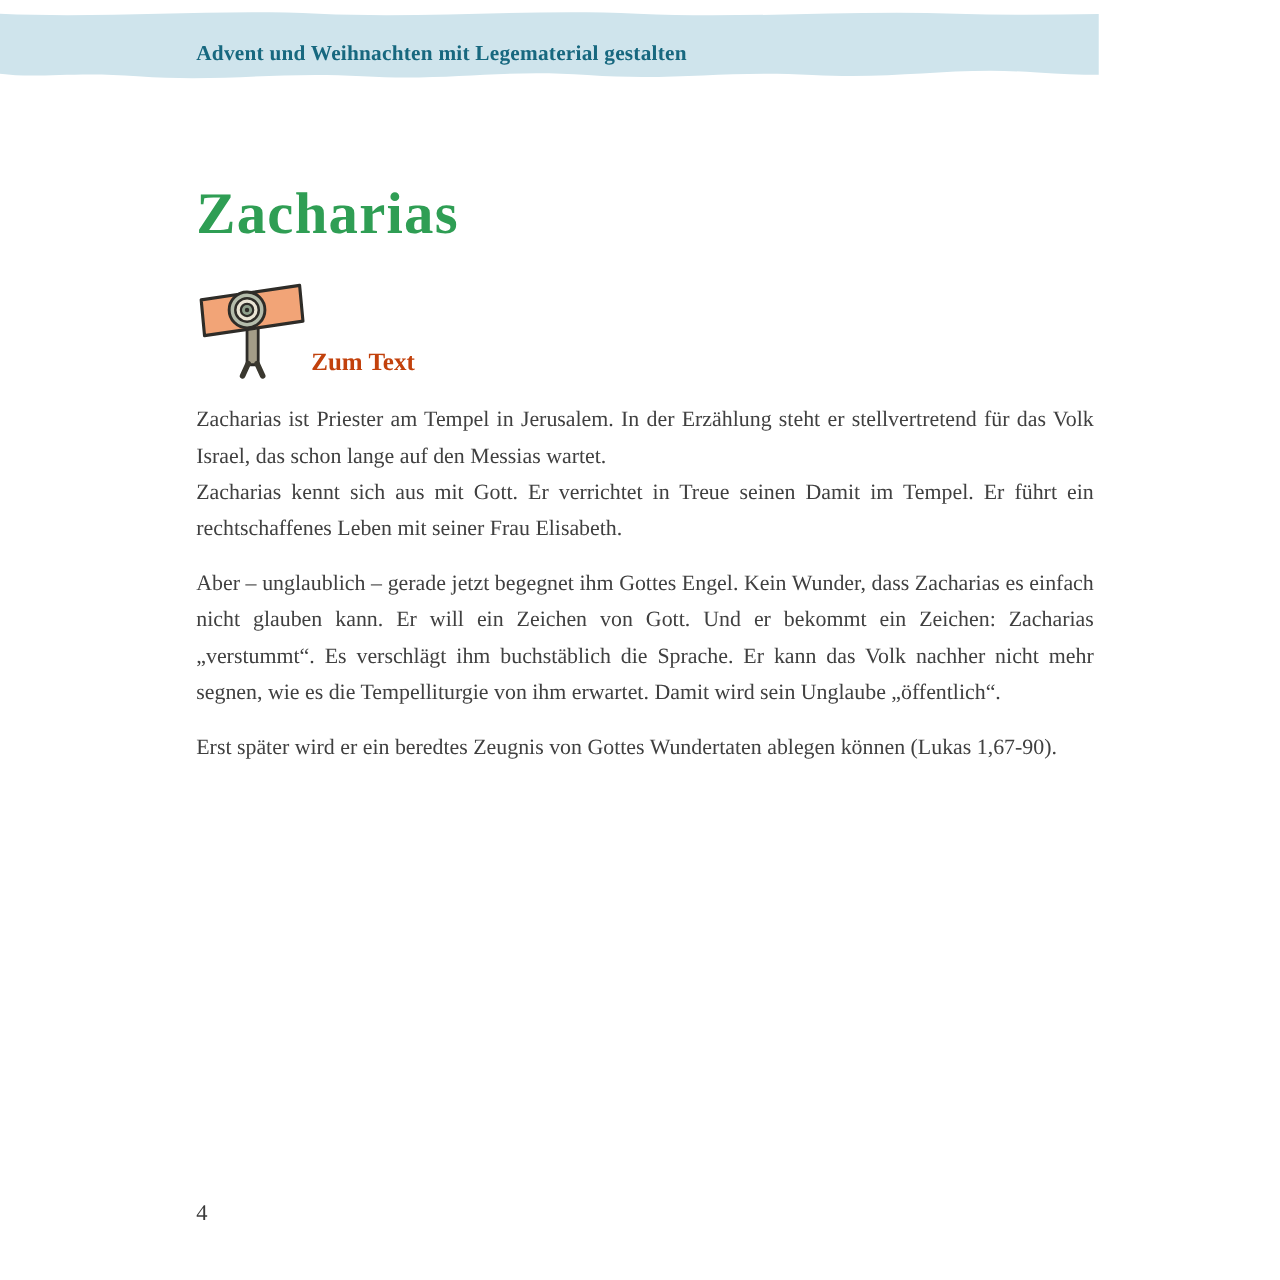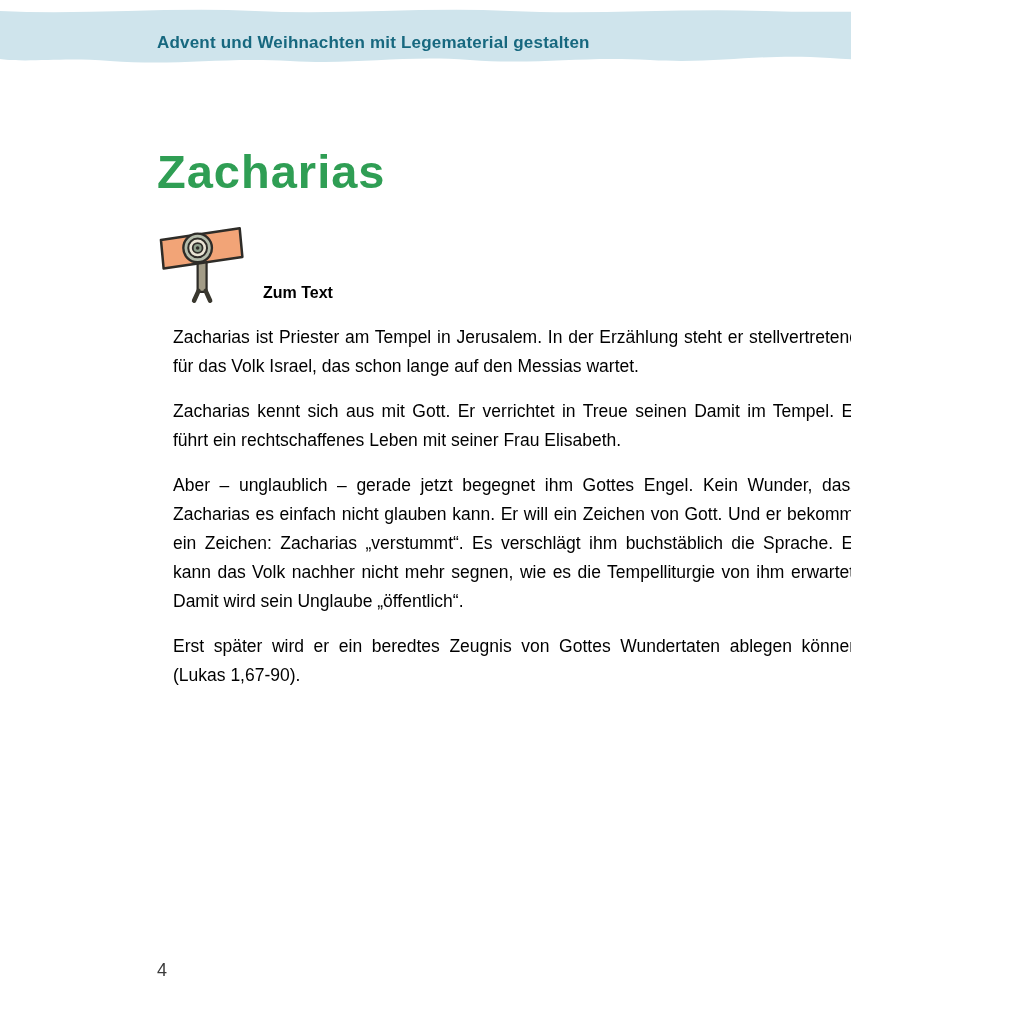--- a/index.html
+++ b/index.html
@@ -1,21 +1,22 @@
 <!DOCTYPE html>
 <html lang="de"><head>
 <meta charset="utf-8">
 <style>
   html,body{margin:0;padding:0;background:#ffffff;}
   .page{
     position:relative;
     width:851px;height:1024px;
     background:#ffffff;
-    font-family:Liberation Sans, sans-serif;
+    font-family:Liberation Serif, serif;
     overflow:hidden;
+    padding-left:28px;
   }
   
   .band-svg{position:absolute;top:0;left:0;width:1024px;height:80px;display:block;}
   .header-title{
     position:absolute;top:33px;left:157px;
     font-size:17px;font-weight:bold;color:#17687f;letter-spacing:.2px;
   }
   .content{
     position:absolute;top:70px;left:0;width:1024px;
     padding:0 149px 0 157px;box-sizing:border-box;
@@ -25,27 +26,27 @@
     font-size:47px;line-height:1.1;font-weight:bold;
     color:#2f9e54;letter-spacing:1px;
   }
   h2.subtitle{
     margin:13px 0 0;
     font-size:23px;font-weight:bold;color:#e87a25;
   }
   .icon-row{margin-top:24px;display:flex;align-items:flex-end;}
   .signpost{width:92px;height:85px;flex:0 0 auto;}
   .section-heading{
-    font-size:16px;font-weight:bold;color:#000000;
-    padding-bottom:5px;margin-left:14px;
+    font-size:20px;font-weight:bold;color:#c2410c;
+    padding-bottom:5px;
   }
   .bodytext{margin-top:14px;}
   .bodytext p{
-    margin:16px;
-    font-size:17.5px;line-height:29px;color:#000000;
+    margin:0;
+    font-size:17.5px;line-height:29px;color:#404040;
     text-align:justify;
     hyphens:auto;-webkit-hyphens:auto;
   }
   .bodytext p.gap{margin-top:15px;}
   .page-number{
     position:absolute;left:157px;top:960px;
     font-size:18px;color:#3b3b3b;
   }
 </style>
 </head>

